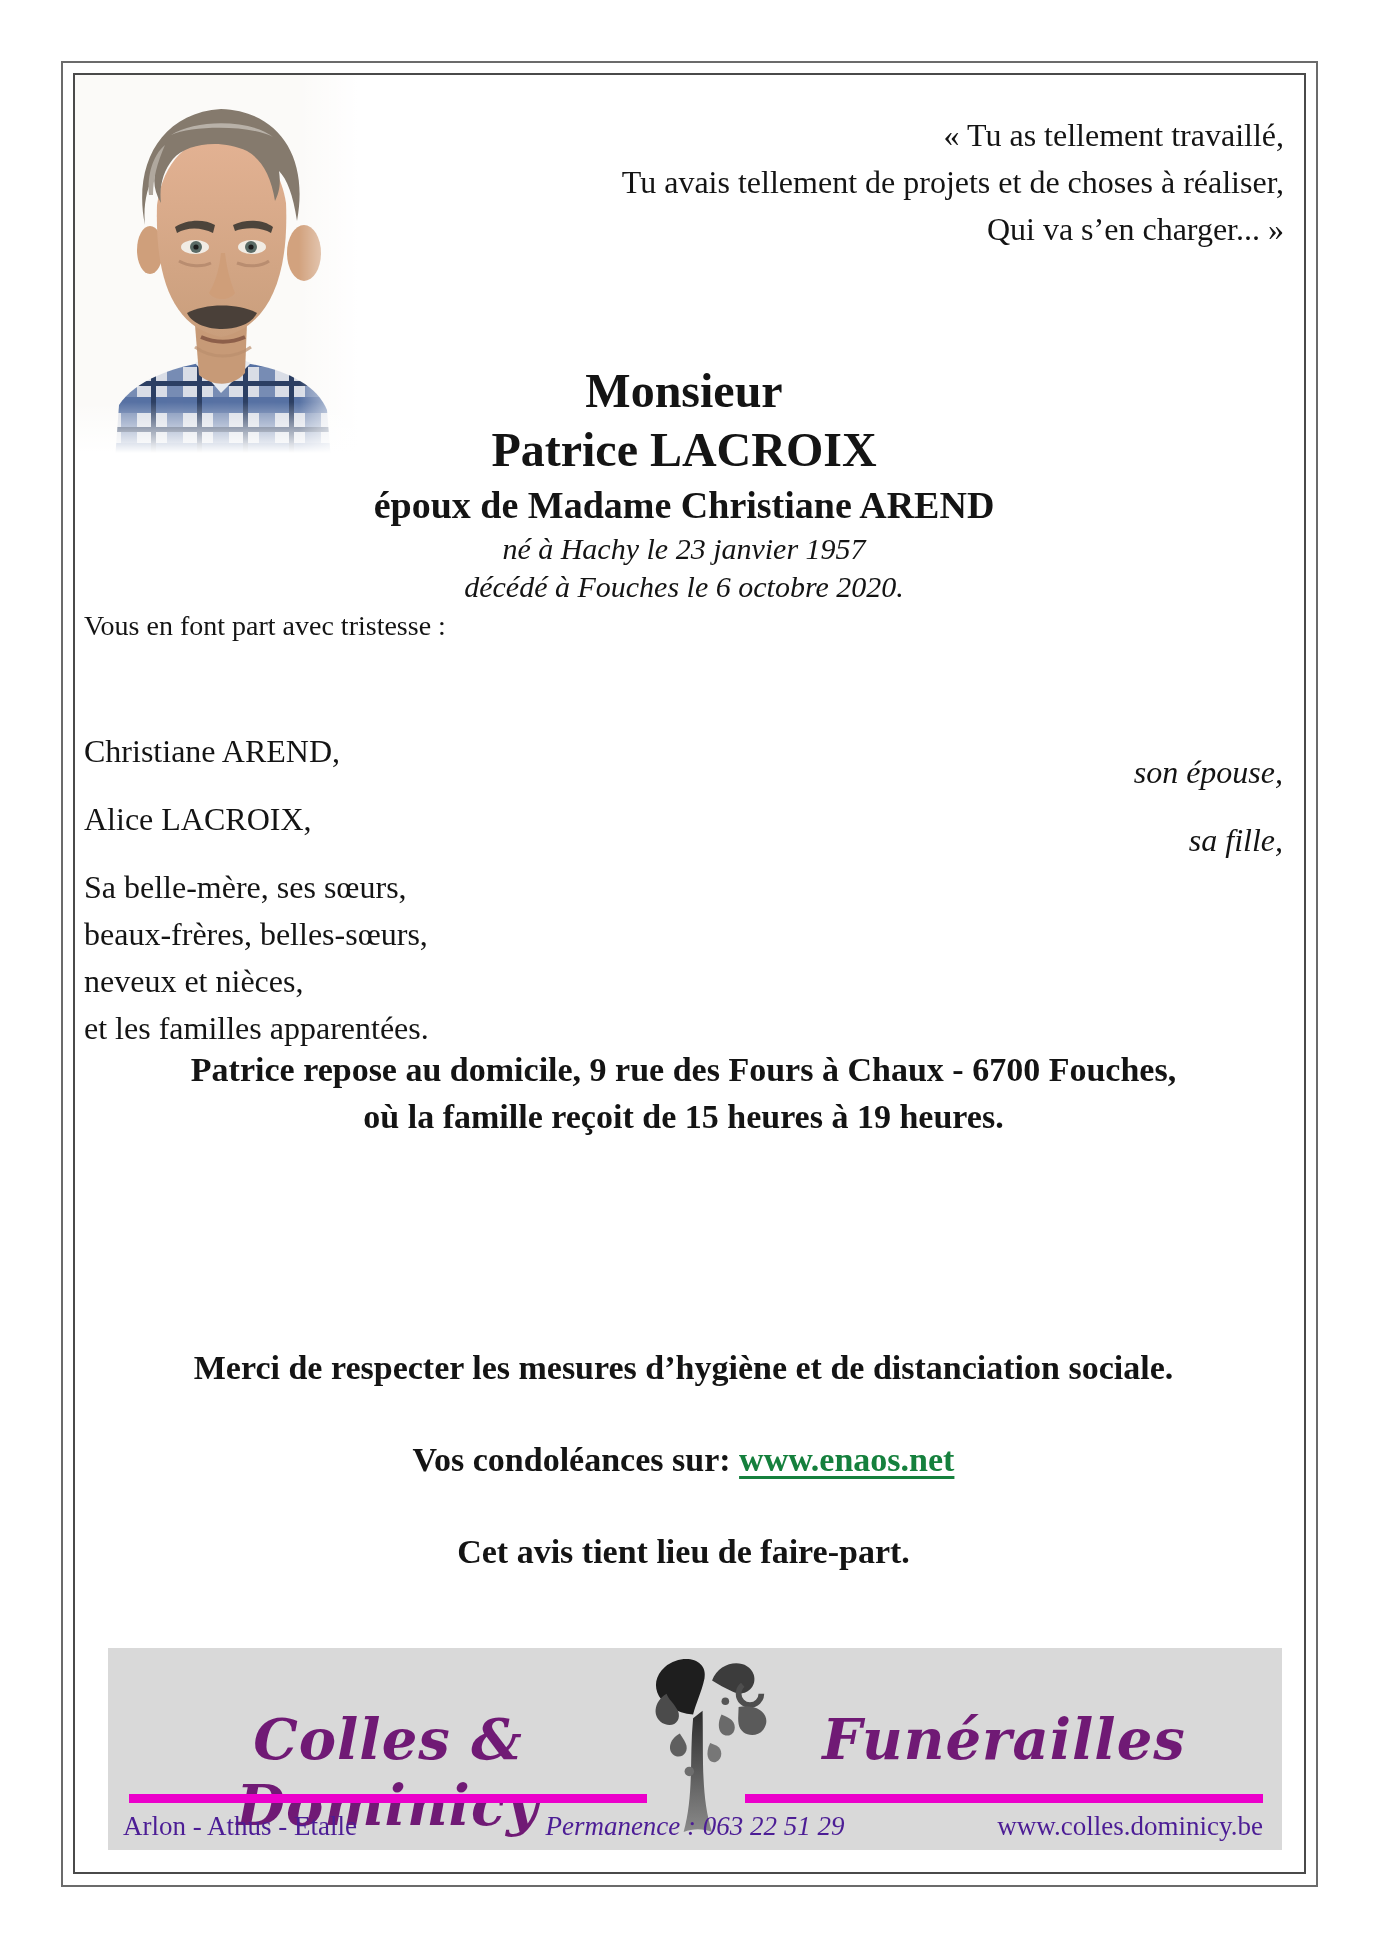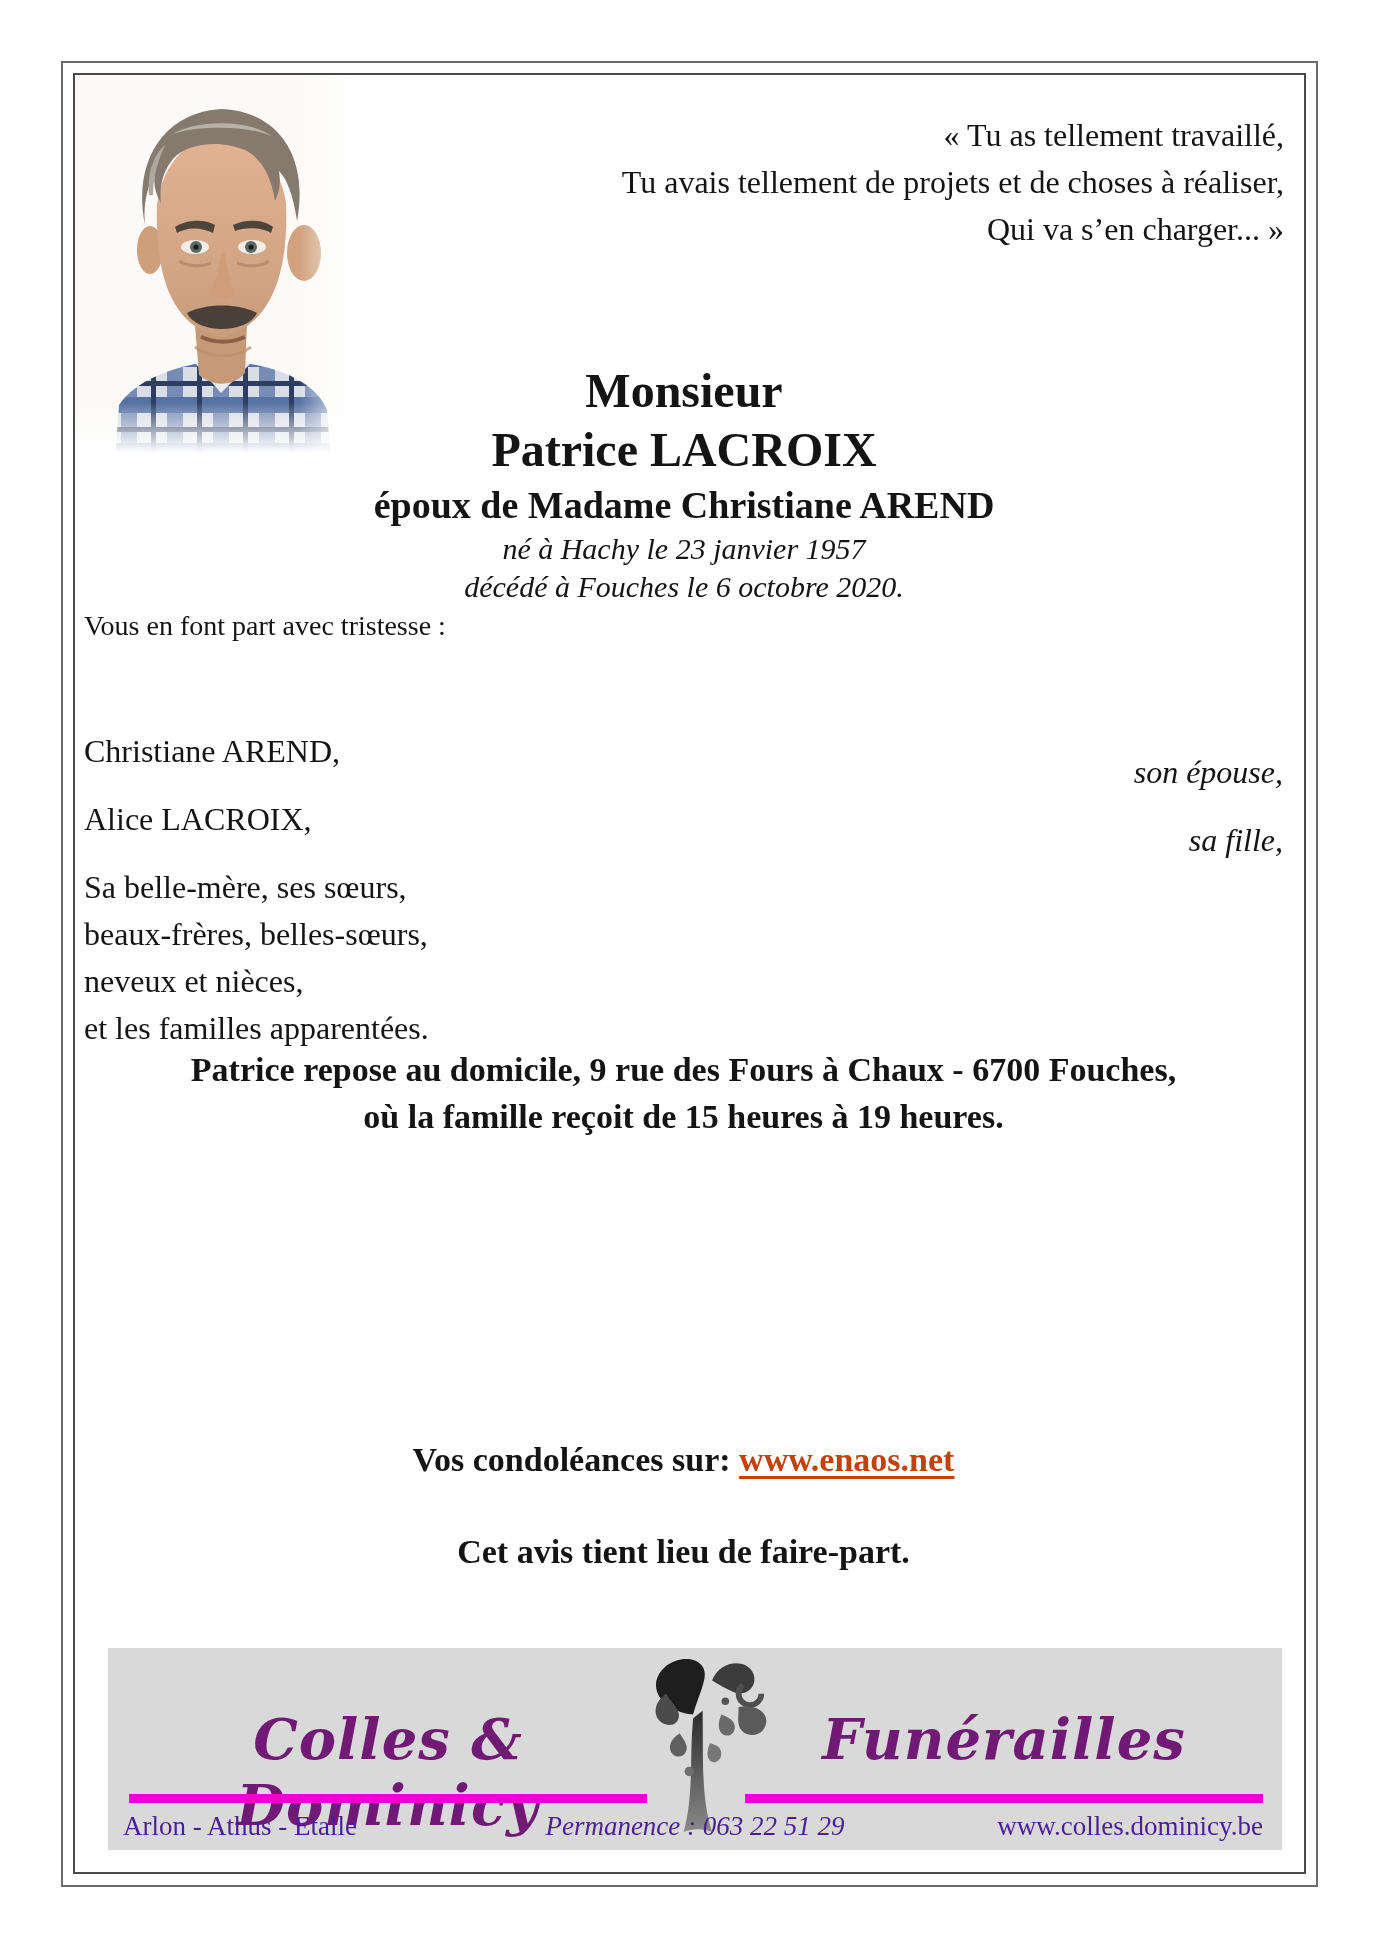--- a/index.html
+++ b/index.html
@@ -62,21 +62,21 @@
     position:absolute;left:84px;right:95px;
     text-align:center;font-weight:bold;
     font-size:34px;line-height:47px;
   }
   .blk-repose{top:1026px;margin-top:20px;}
   .blk-liturgy{top:1158px;}
   .blk-covid{top:1344px;}
   .blk-condolences{top:1436px;}
   .blk-closing{top:1528px;}
   .blk-condolences a{
-    color:#c2410c;
+    color:#15803d;
     text-decoration:underline;
     text-decoration-thickness:3px;
     text-underline-offset:5px;
   }
   
   .banner{
     position:absolute;left:108px;top:1648px;width:1174px;height:202px;
     background:#d9d9d9;
   }
   .script-name{
@@ -210,20 +210,21 @@
       <span class="relation"></span>
     </div>
   </div>
 
   <div class="center-block blk-repose">
     <div>Patrice repose au domicile, 9 rue des Fours à Chaux - 6700 Fouches,</div>
     <div>où la famille reçoit de 15 heures à 19 heures.</div>
   </div>
 
 
+  <div class="center-block blk-covid">Merci de respecter les mesures d’hygiène et de distanciation sociale.</div>
 
   <div class="center-block blk-condolences">
     <span>Vos condoléances sur:</span>
     <a href="#">www.enaos.net</a>
   </div>
 
   <div class="center-block blk-closing">Cet avis tient lieu de faire-part.</div>
 
   <div class="banner">
     <div class="script-name script-left">Colles &amp; Dominicy</div>

